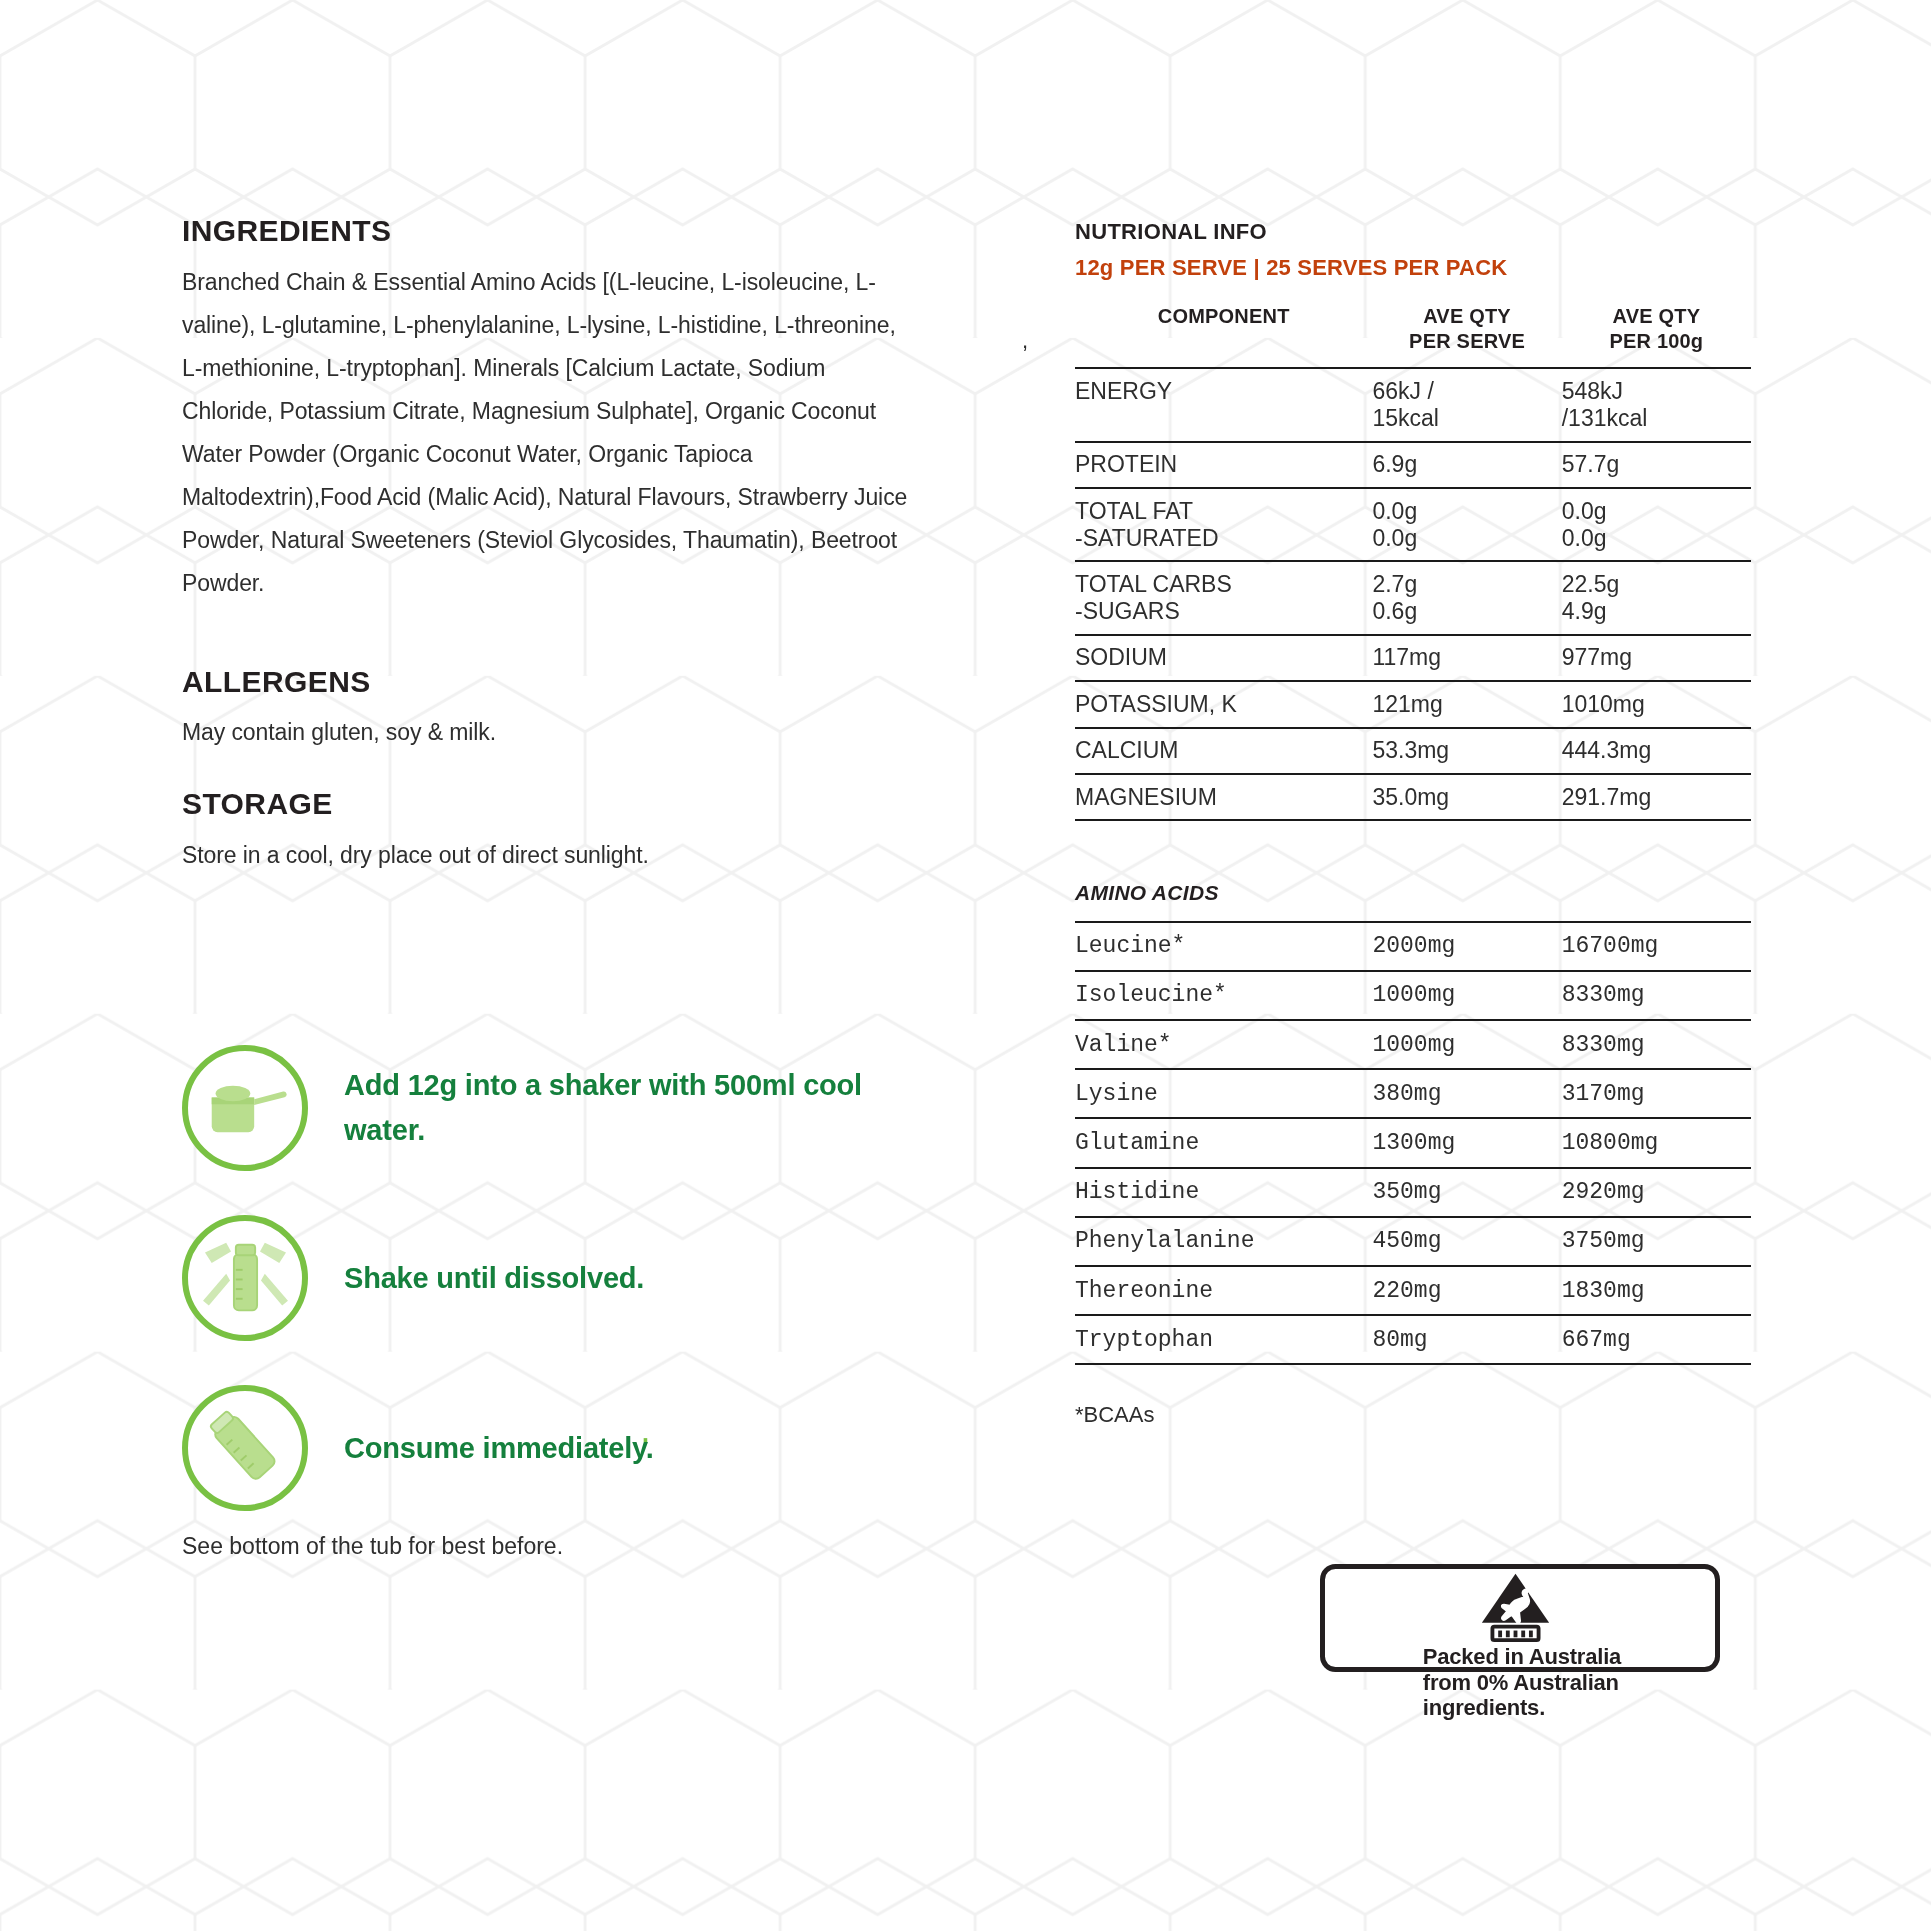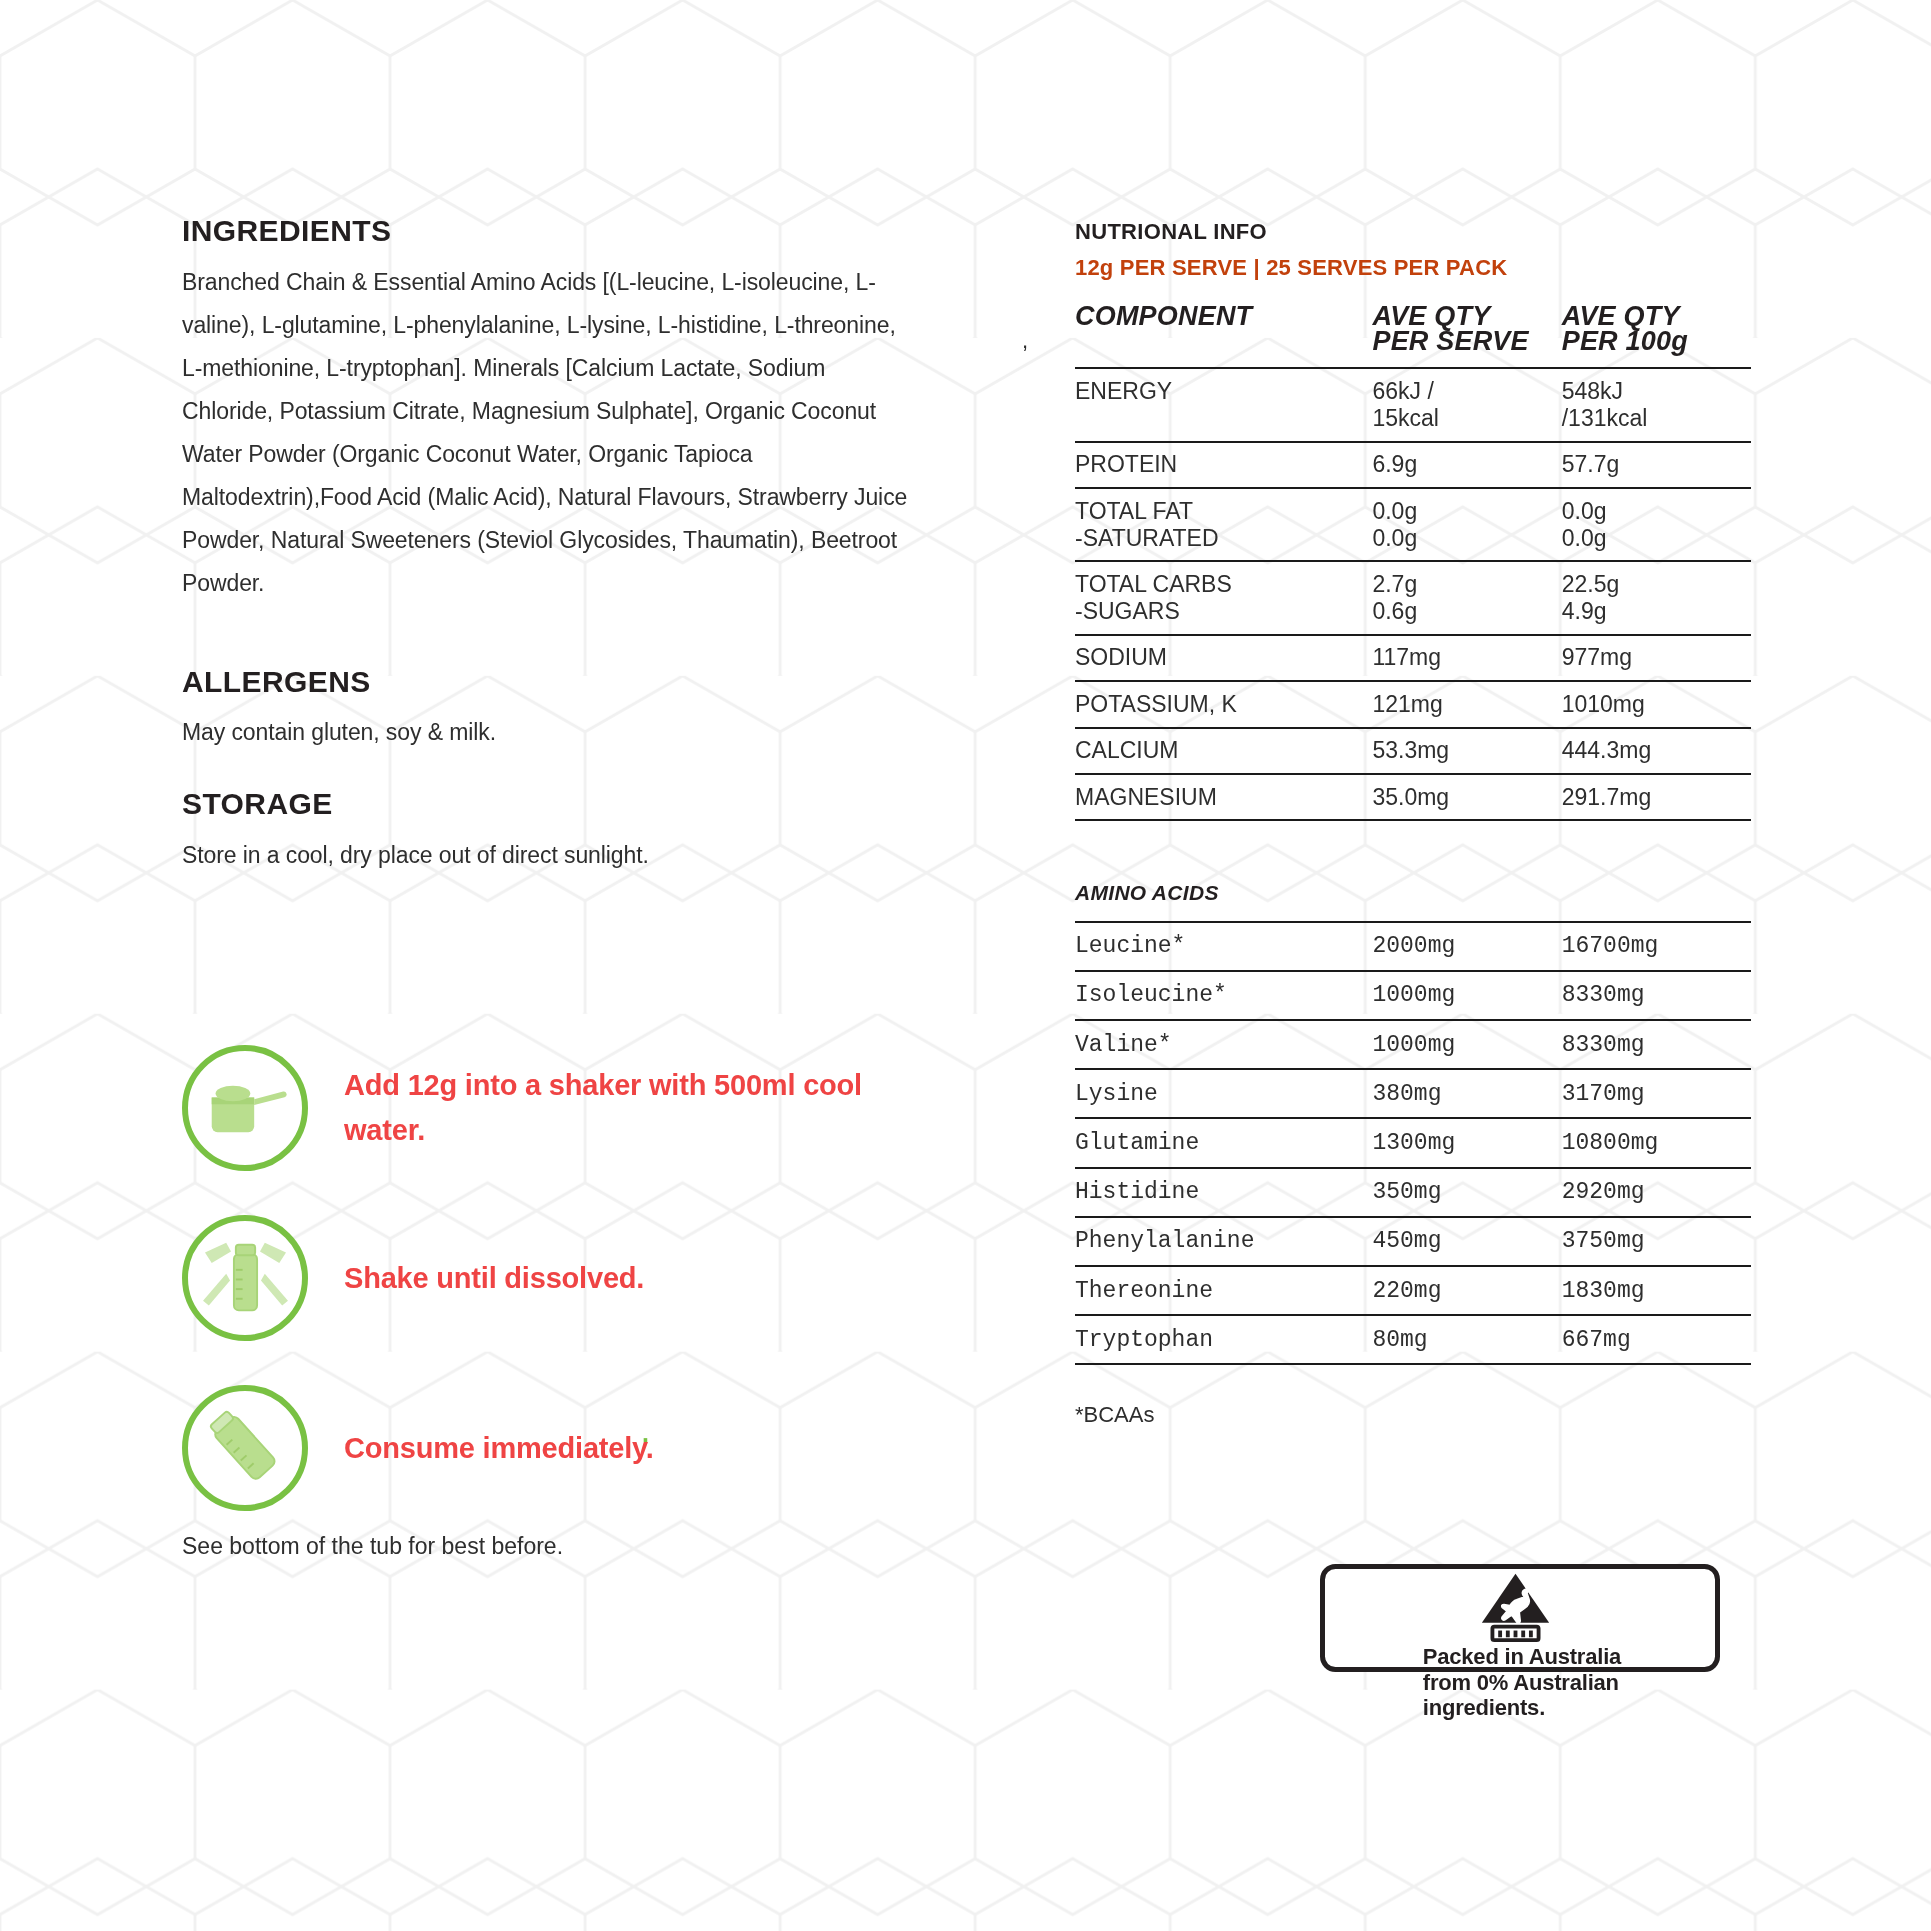--- a/index.html
+++ b/index.html
@@ -91,23 +91,22 @@
   table.nut {
     width: 100%;
     border-collapse: collapse;
     table-layout: fixed;
   }
   table.nut col.c1 { width: 44%; }
   table.nut col.c2 { width: 28%; }
   table.nut col.c3 { width: 28%; }
 
   table.nut th {
-    text-align: left;
-    font-size: 27px;
-    font-style: italic;
+    text-align: center;
+    font-size: 20px;
     font-weight: 700;
     color: #231f20;
     line-height: 25px;
     padding: 0 0 13.5px 0;
     vertical-align: top;
     letter-spacing: 0.2px;
   }
 
   table.nut td {
     font-size: 23px;
@@ -168,21 +167,21 @@
     border-radius: 50%;
     display: flex;
     align-items: center;
     justify-content: center;
     margin-right: 36px;
     background: #ffffff;
   }
   .step-text {
     font-size: 29px;
     font-weight: 700;
-    color: #ef4444;
+    color: #15803d;
     line-height: 45px;
     letter-spacing: -0.2px;
   }
 
   
   .best-before {
     position: absolute;
     left: 182px;
     top: 1533px;
     font-size: 23px;

